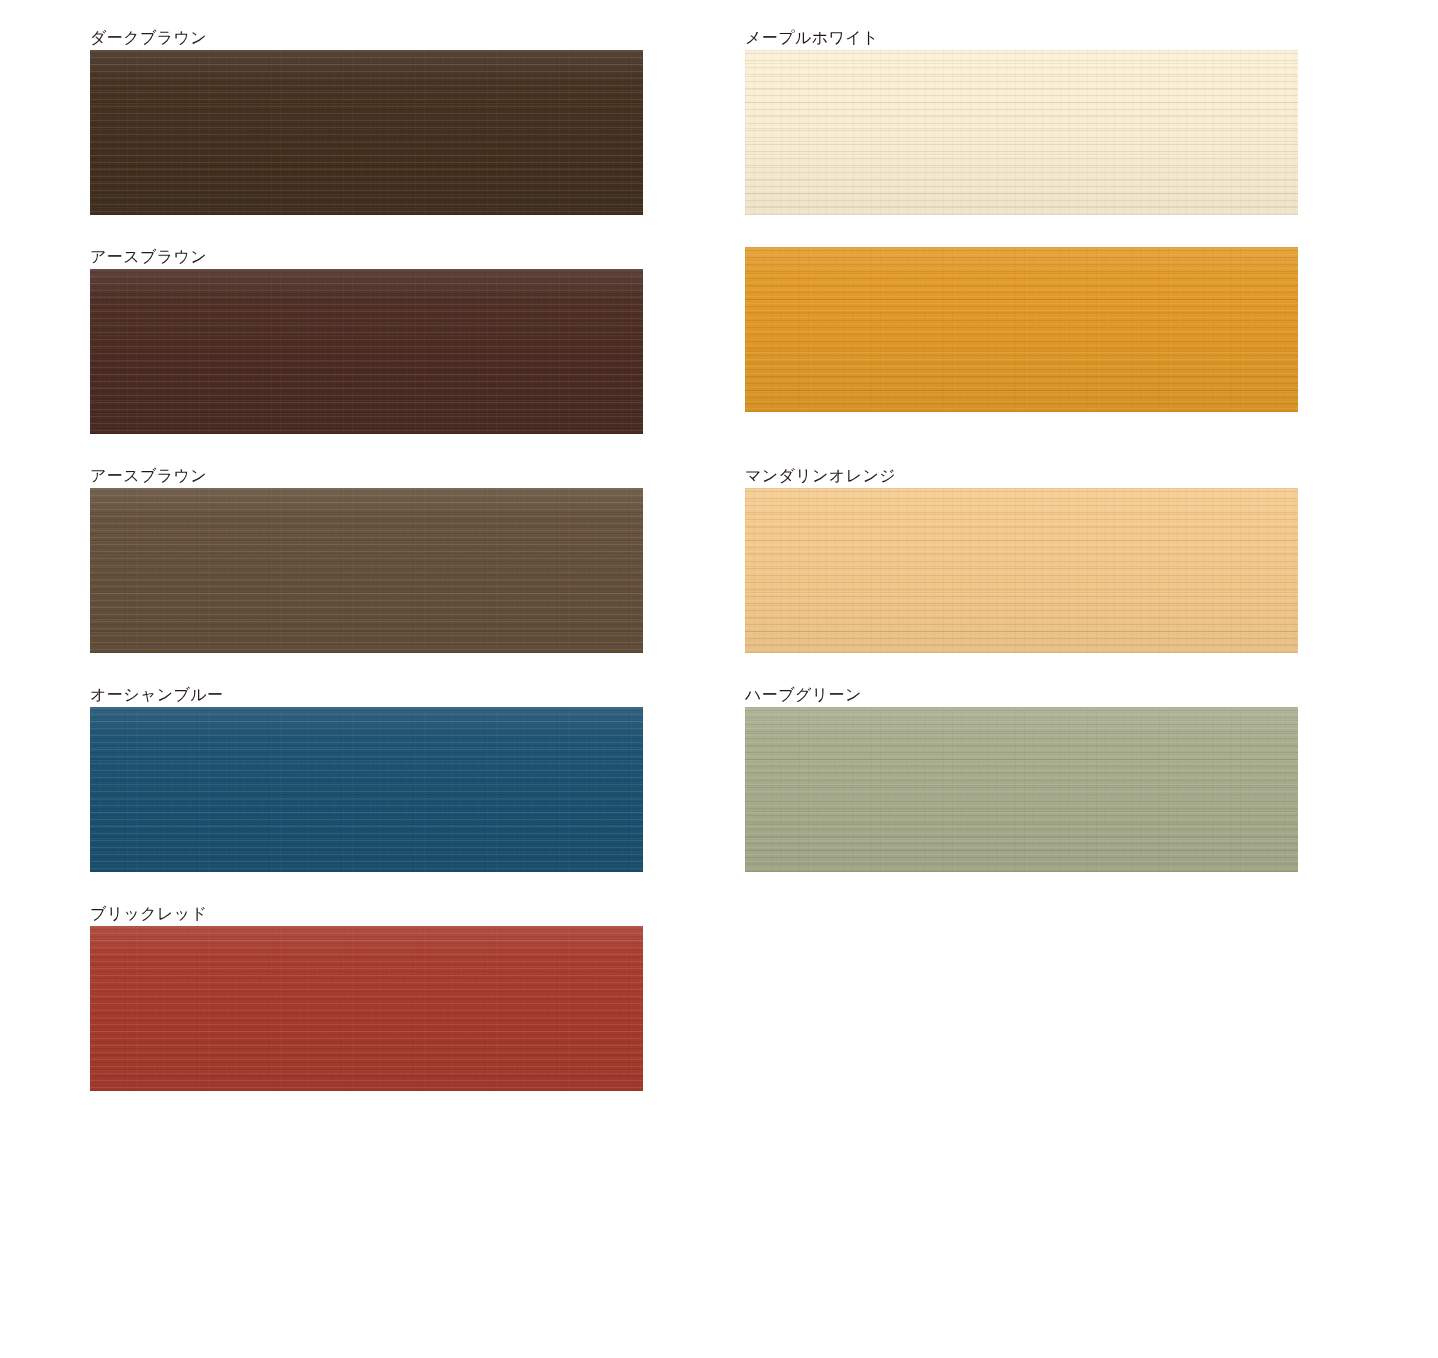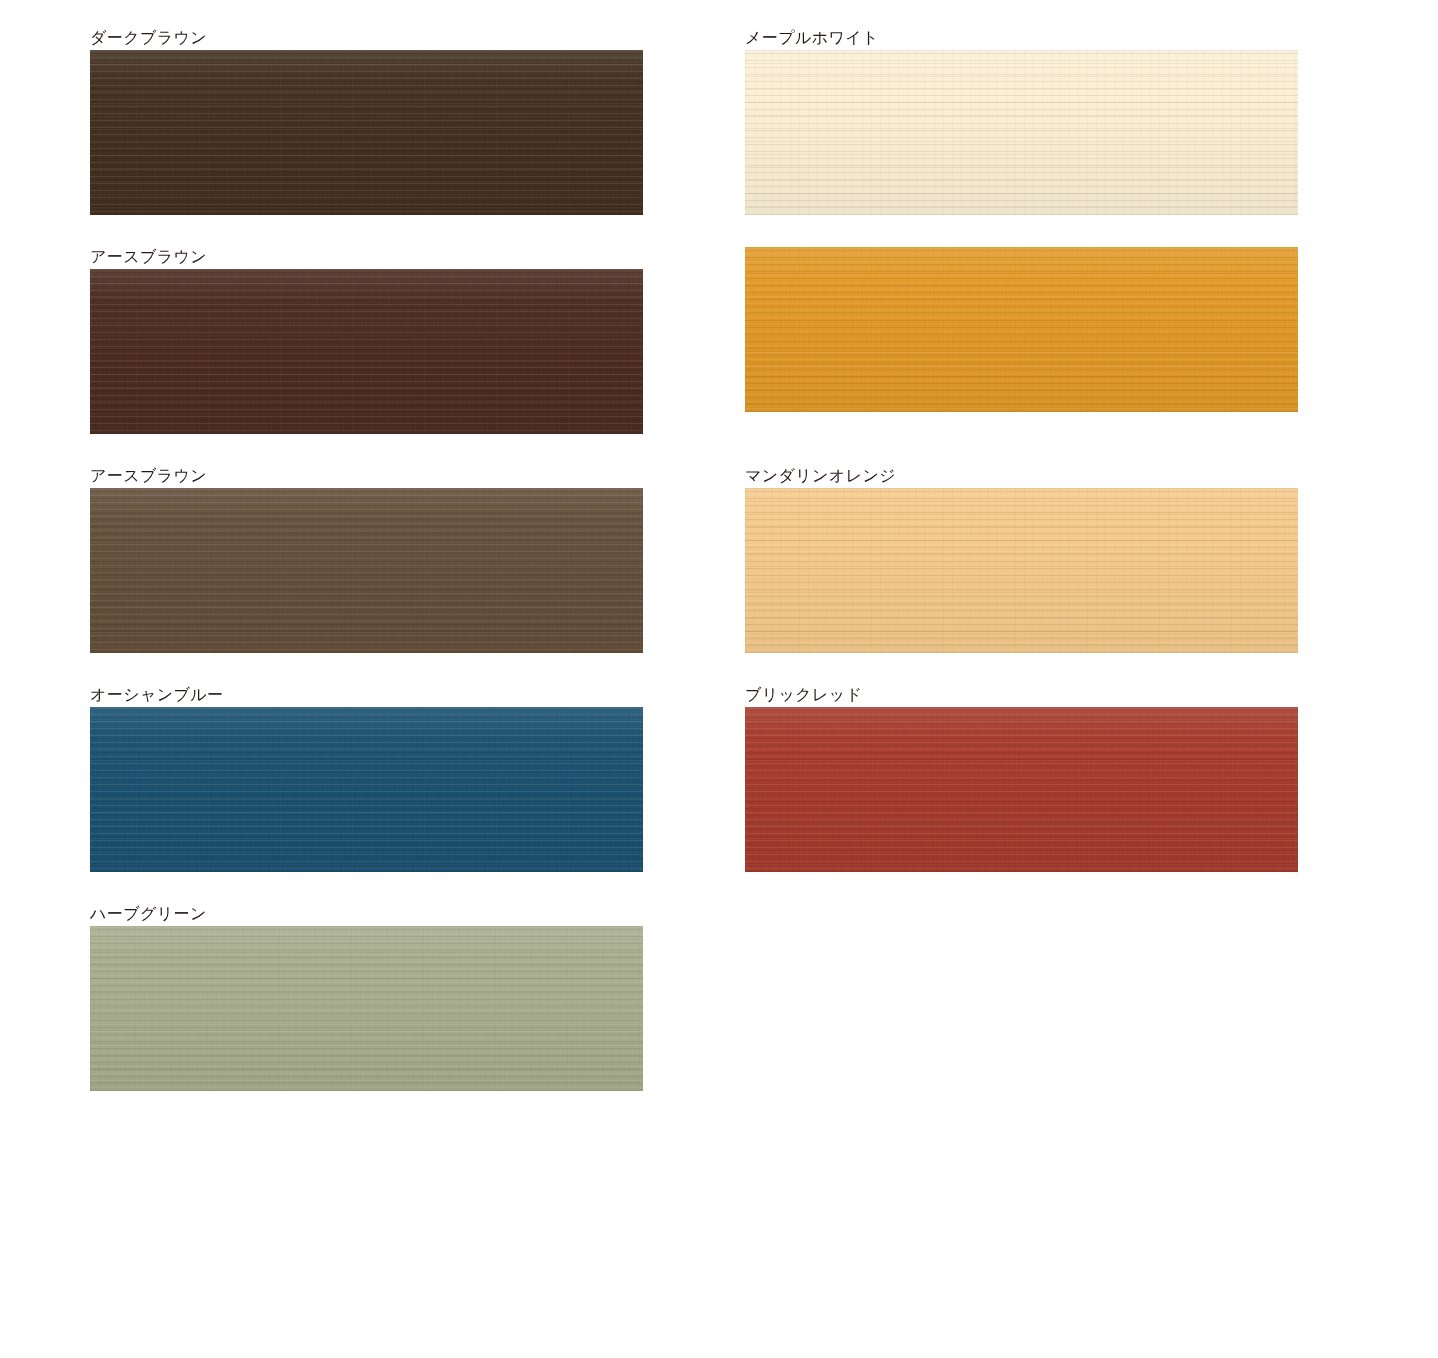--- a/index.html
+++ b/index.html
@@ -184,31 +184,31 @@
     <div class="swatch-cell">
       <div class="swatch-label">オーシャンブルー</div>
       <div class="swatch-chip" style="background-color: rgb(27, 82, 113);">
         <div class="sheen"></div>
         <div class="grain"></div>
         <div class="grain2"></div>
       </div>
     </div>
 
     <div class="swatch-cell">
+      <div class="swatch-label">ハーブグリーン</div>
+      <div class="swatch-chip" style="background-color: rgb(168, 173, 141);">
+        <div class="sheen"></div>
+        <div class="grain"></div>
+        <div class="grain2"></div>
+      </div>
+    </div>
+
+    <div class="swatch-cell">
       <div class="swatch-label">ブリックレッド</div>
       <div class="swatch-chip" style="background-color: rgb(167, 59, 45);">
         <div class="sheen"></div>
         <div class="grain"></div>
         <div class="grain2"></div>
       </div>
     </div>
 
-    <div class="swatch-cell">
-      <div class="swatch-label">ハーブグリーン</div>
-      <div class="swatch-chip" style="background-color: rgb(168, 173, 141);">
-        <div class="sheen"></div>
-        <div class="grain"></div>
-        <div class="grain2"></div>
-      </div>
-    </div>
-
   </div>
 </div>
 
 </body></html>

